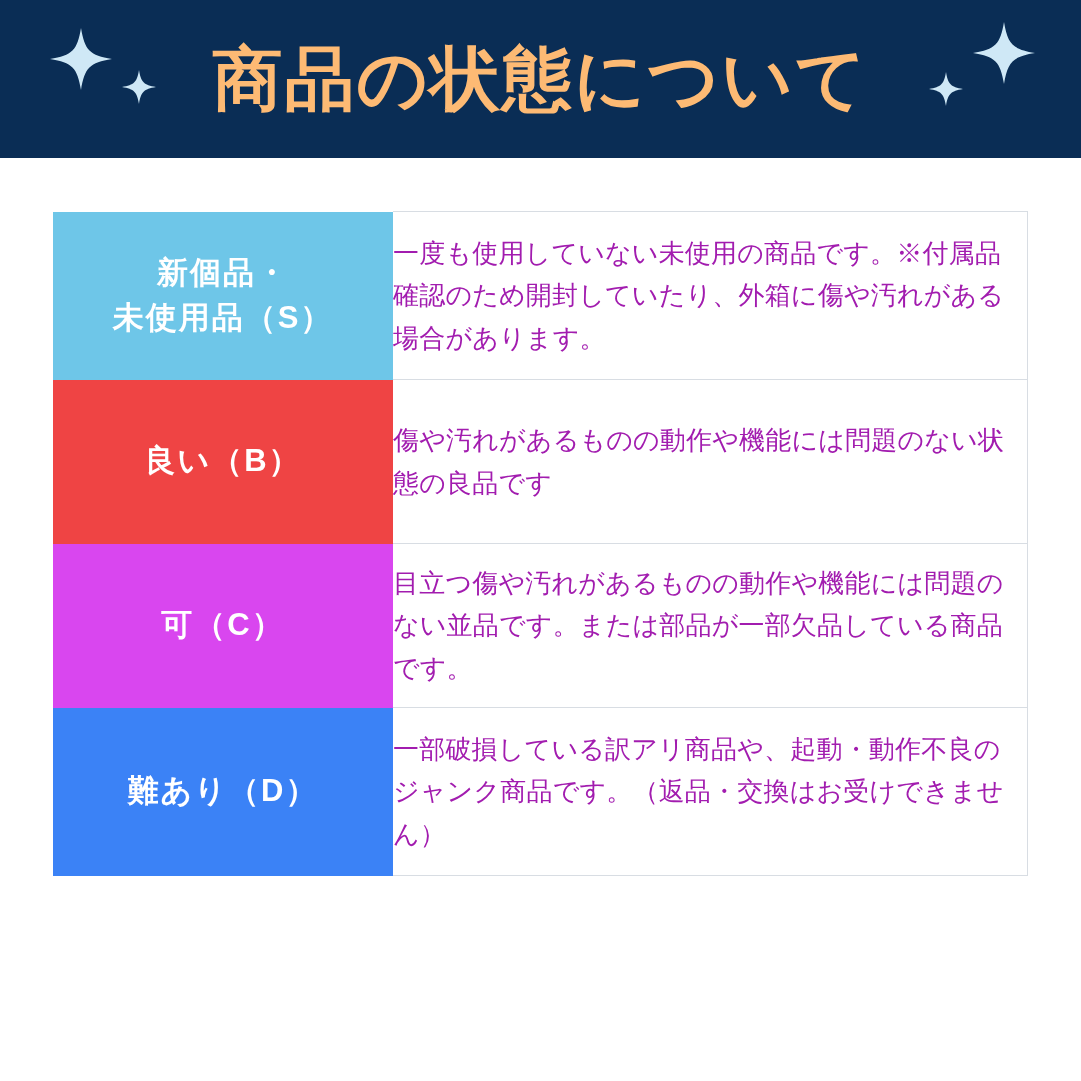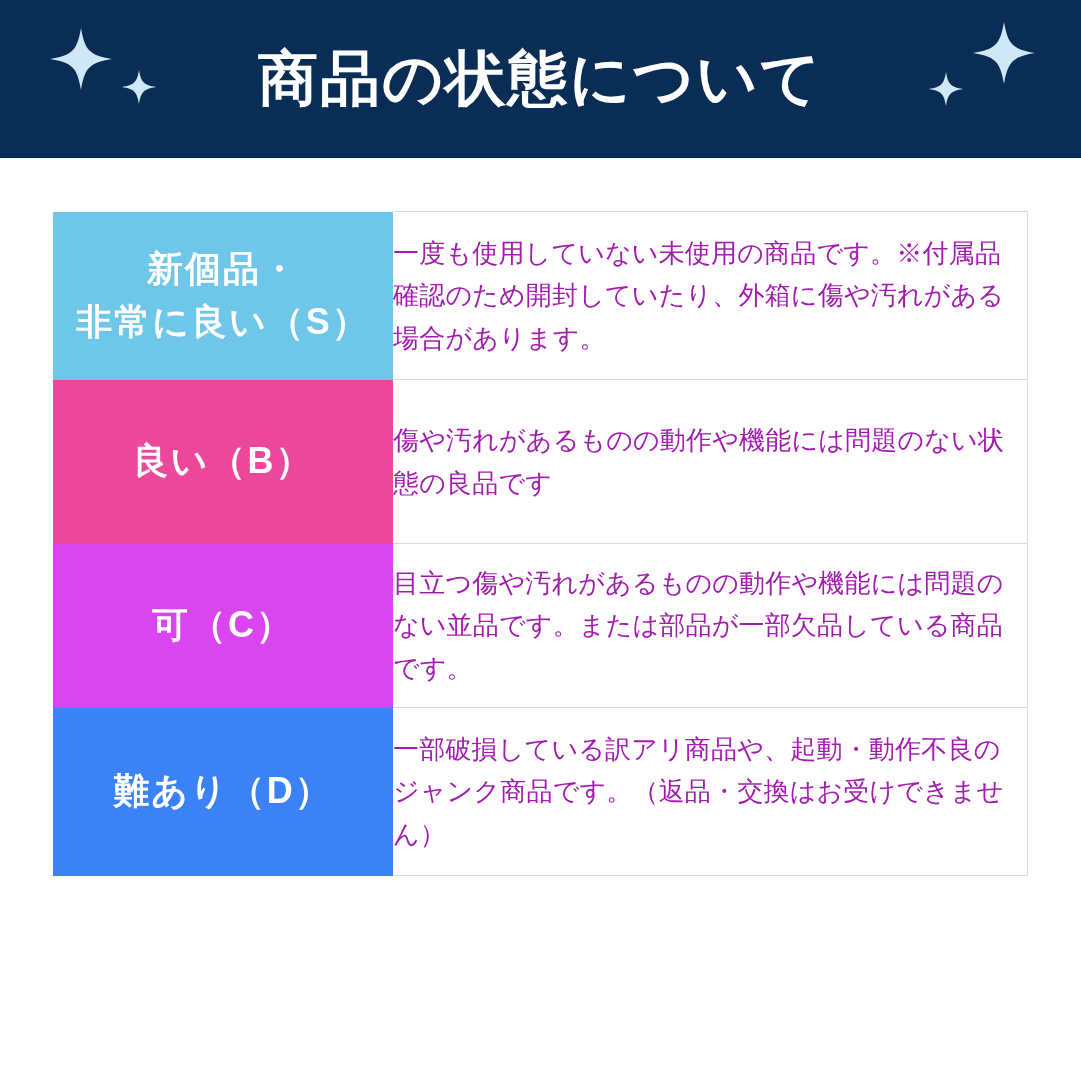--- a/index.html
+++ b/index.html
@@ -24,22 +24,22 @@
   .header {
     position: relative;
     height: 158px;
     background: #0a2d55;
     display: flex;
     align-items: center;
     justify-content: center;
     overflow: hidden;
   }
   .header-title {
-    color: #ffffff;
-    font-size: 60px;
+    color: #fdba74;
+    font-size: 70px;
     font-weight: bold;
     letter-spacing: 2px;
     line-height: 1;
     white-space: nowrap;
     z-index: 2;
   }
   .sparkle {
     position: absolute;
     z-index: 1;
   }
@@ -59,40 +59,40 @@
     table-layout: fixed;
   }
   .table td {
     vertical-align: middle;
     padding: 0;
   }
   .grade-cell {
     width: 340px;
     text-align: center;
     color: #ffffff;
-    font-size: 36px;
+    font-size: 31px;
     font-weight: bold;
     letter-spacing: 2px;
     line-height: 1.45;
     padding: 22px 10px;
     box-sizing: border-box;
   }
   .desc-cell {
     border: 1px solid #d8dde3;
     border-left: none;
     color: #a21caf;
     font-size: 26px;
     line-height: 1.62;
     padding: 24px 28px 24px 30px;
     box-sizing: border-box;
     letter-spacing: 0.2px;
   }
   .row-s  .grade-cell { background: #6ec6e8; }
   .row-a  .grade-cell { background: #00a7e1; }
-  .row-b  .grade-cell { background: #ec4899; }
+  .row-b  .grade-cell { background: #ef4444; }
   .row-c  .grade-cell { background: #d946ef; }
   .row-d  .grade-cell { background: #3b82f6; }
 
   .row-s .desc-cell { height: 168px; }
   .row-a .desc-cell { height: 168px; }
   .row-b .desc-cell { height: 164px; }
   .row-c .desc-cell { height: 164px; }
   .row-d .desc-cell { height: 168px; }
   .grade-line { display: block; }
 </style>
@@ -116,21 +116,21 @@
     </svg>
     <div class="header-title">商品の状態について</div>
   </div>
 
   <div class="table-wrap">
     <table class="table">
       <tbody>
         <tr class="row-s">
           <td class="grade-cell">
             <span class="grade-line">新個品・</span>
-            <span class="grade-line">非常に良い（S）</span>
+            <span class="grade-line">未使用品（S）</span>
           </td>
           <td class="desc-cell">一度も使用していない未使用の商品です。※付属品確認のため開封していたり、外箱に傷や汚れがある場合があります。</td>
         </tr>
         <tr class="row-b">
           <td class="grade-cell">
             <span class="grade-line">良い（B）</span>
           </td>
           <td class="desc-cell">傷や汚れがあるものの動作や機能には問題のない状態の良品です</td>
         </tr>
         <tr class="row-c">

